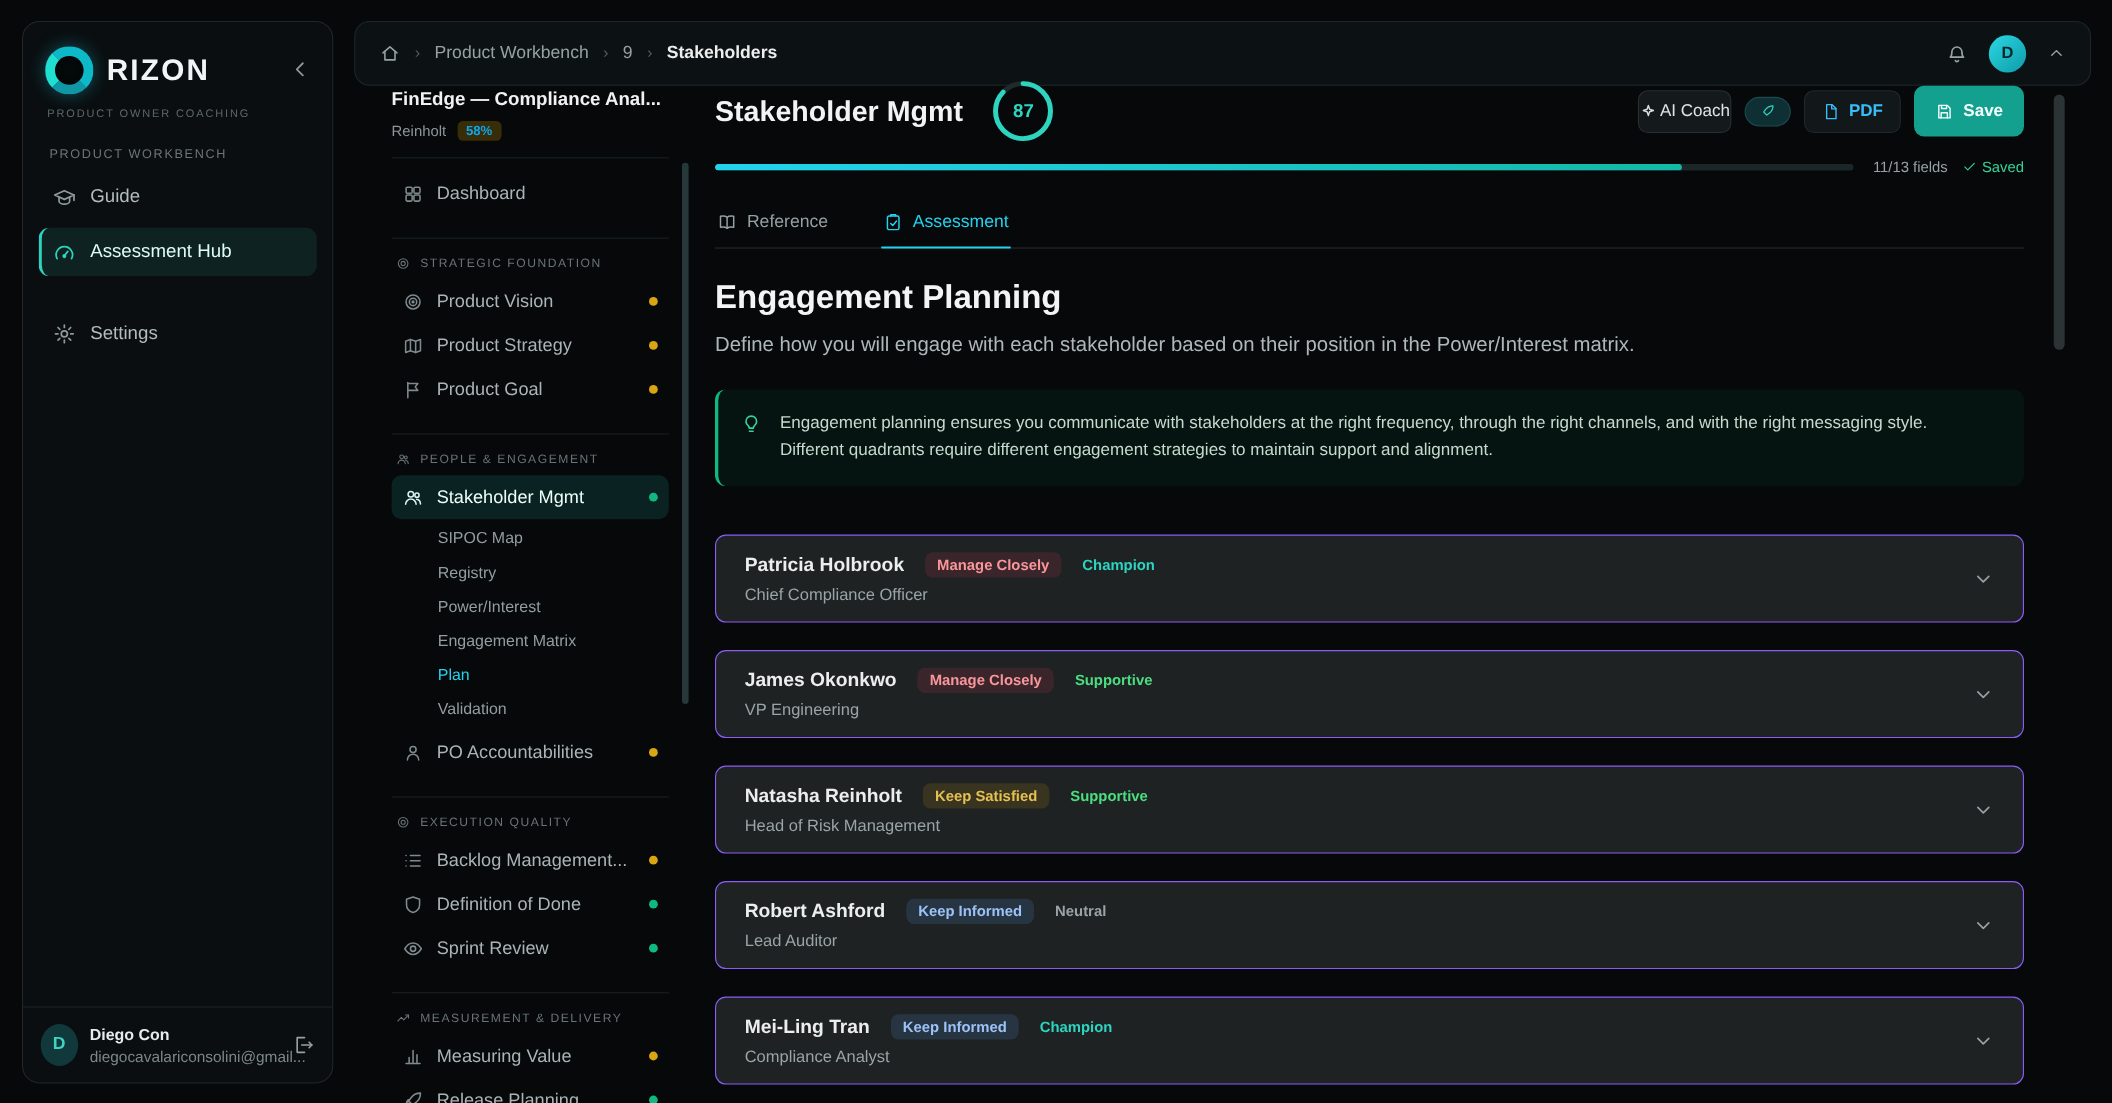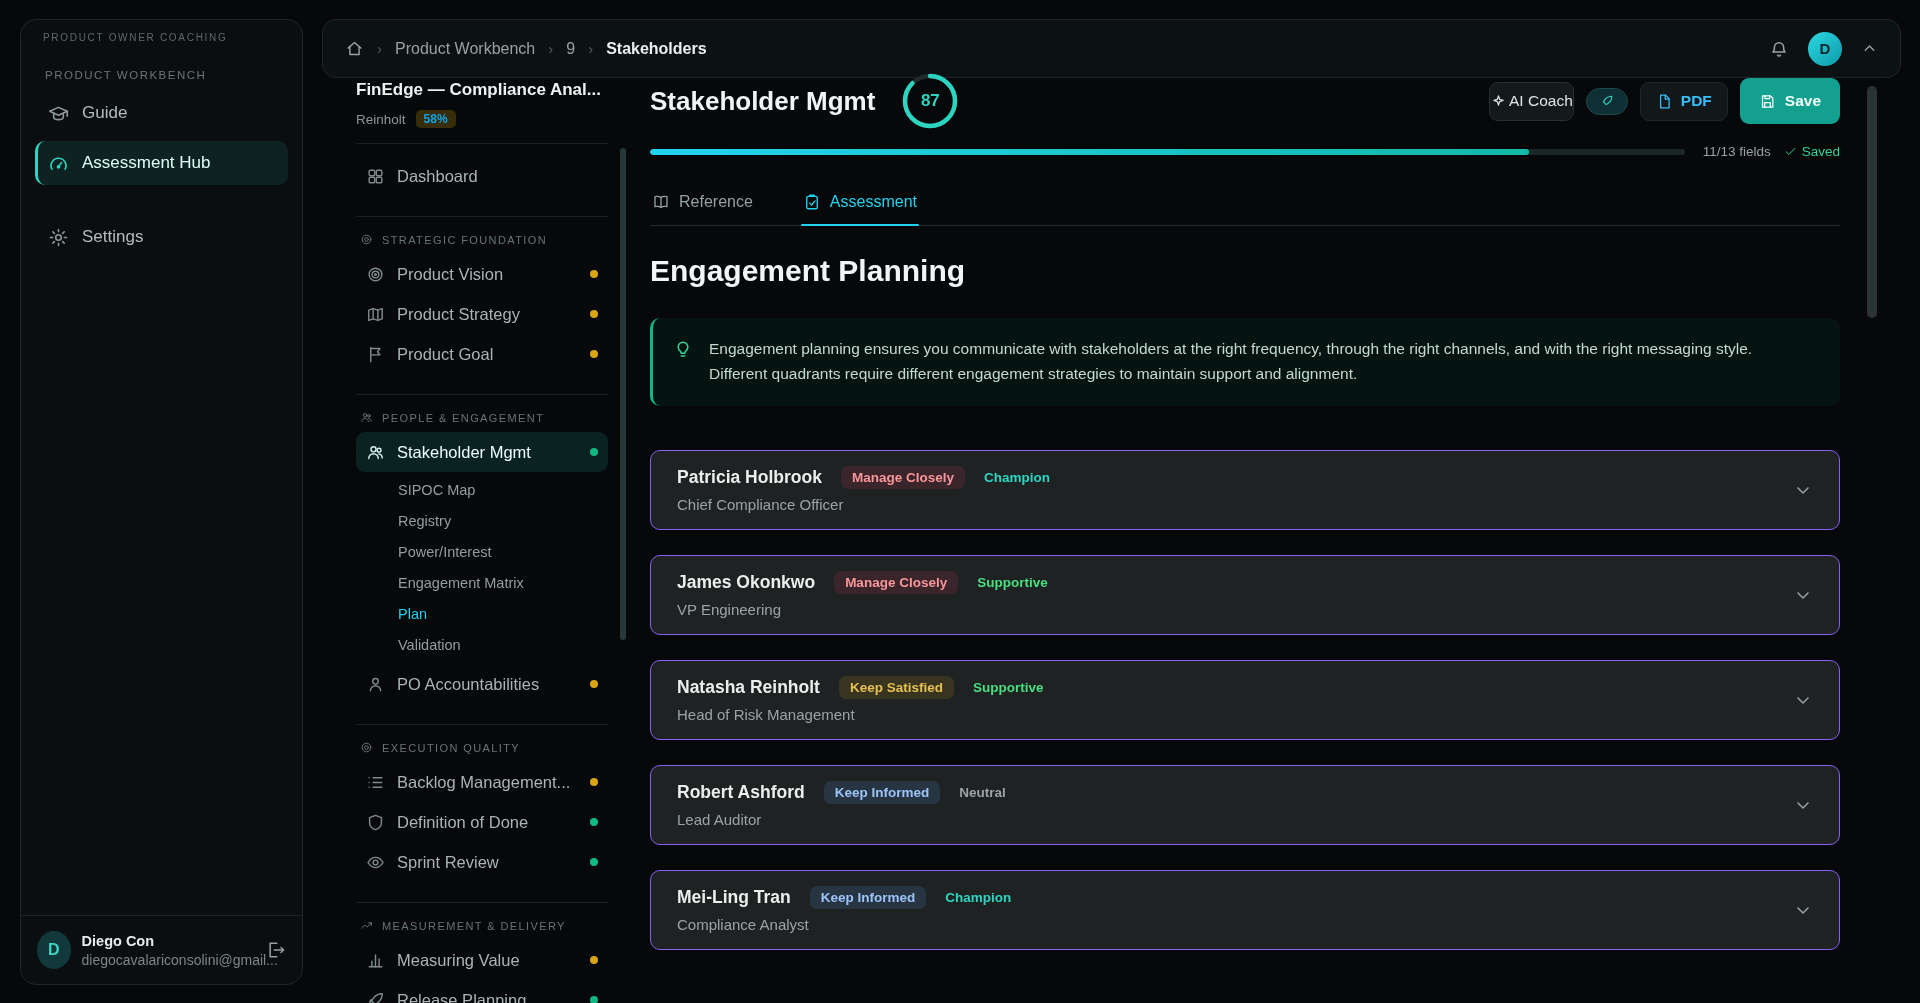--- a/index.html
+++ b/index.html
@@ -130,20 +130,33 @@
   .card-role{font-size:15px;color:#9aa4a6;}
   .card-chev{margin-left:auto;width:20px;height:20px;color:#97a1a3;}
   .win-scrollbar{position:absolute;left:1867px;top:86px;width:10px;height:232px;background:#2b3335;border-radius:5px;cursor:pointer;}
 </style>
 </head>
 <body>
 
 <div class="app">
 
   <aside class="sidebar">
+    <div class="sb-top">
+      <div class="logo-wrap">
+        <div class="logo-ring"></div>
+        <span class="brand">RIZON</span>
+      </div>
+      <button class="collapse-btn">
+        <span class="icn" style="width:22px;height:22px">
+          <svg viewBox="0 0 24 24">
+              <path d="M14.5 6l-6 6 6 6"></path>
+            </svg>
+        </span>
+      </button>
+    </div>
     <div class="sb-tagline">PRODUCT OWNER COACHING</div>
     <div class="sb-group-label">PRODUCT WORKBENCH</div>
     <nav class="sb-nav">
       <div class="sb-item">
         <span class="icn">
           <svg viewBox="0 0 24 24">
               <path d="M2 9.5L12 5l10 4.5L12 14z"></path>
               <path d="M6.5 11.8V16c0 1.7 2.5 3 5.5 3s5.5-1.3 5.5-3v-4.2"></path>
               <path d="M22 9.5V15"></path>
             </svg>
@@ -472,20 +485,21 @@
               <path d="M9 4.5V3h6v1.5"></path>
               <path d="M9 13.5l2.5 2.5 4.5-5.5"></path>
             </svg>
         </span>
         <span>Assessment</span>
       </div>
     </div>
 
     <div class="content">
       <h1 class="eng-h1">Engagement Planning</h1>
+      <div class="eng-desc">Define how you will engage with each stakeholder based on their position in the Power/Interest matrix.</div>
 
       <div class="tip">
         <span class="icn">
           <svg viewBox="0 0 24 24">
               <path d="M8.5 14.3a5.8 5.8 0 1 1 7 0c-.9.7-1.2 1.6-1.2 2.7h-4.6c0-1.1-.3-2-1.2-2.7z"></path>
               <path d="M10 20.5h4"></path>
             </svg>
         </span>
         <span class="tip-text">Engagement planning ensures you communicate with stakeholders at the right frequency, through the right channels, and with the right messaging style. Different quadrants require different engagement strategies to maintain support and alignment.</span>
       </div>

